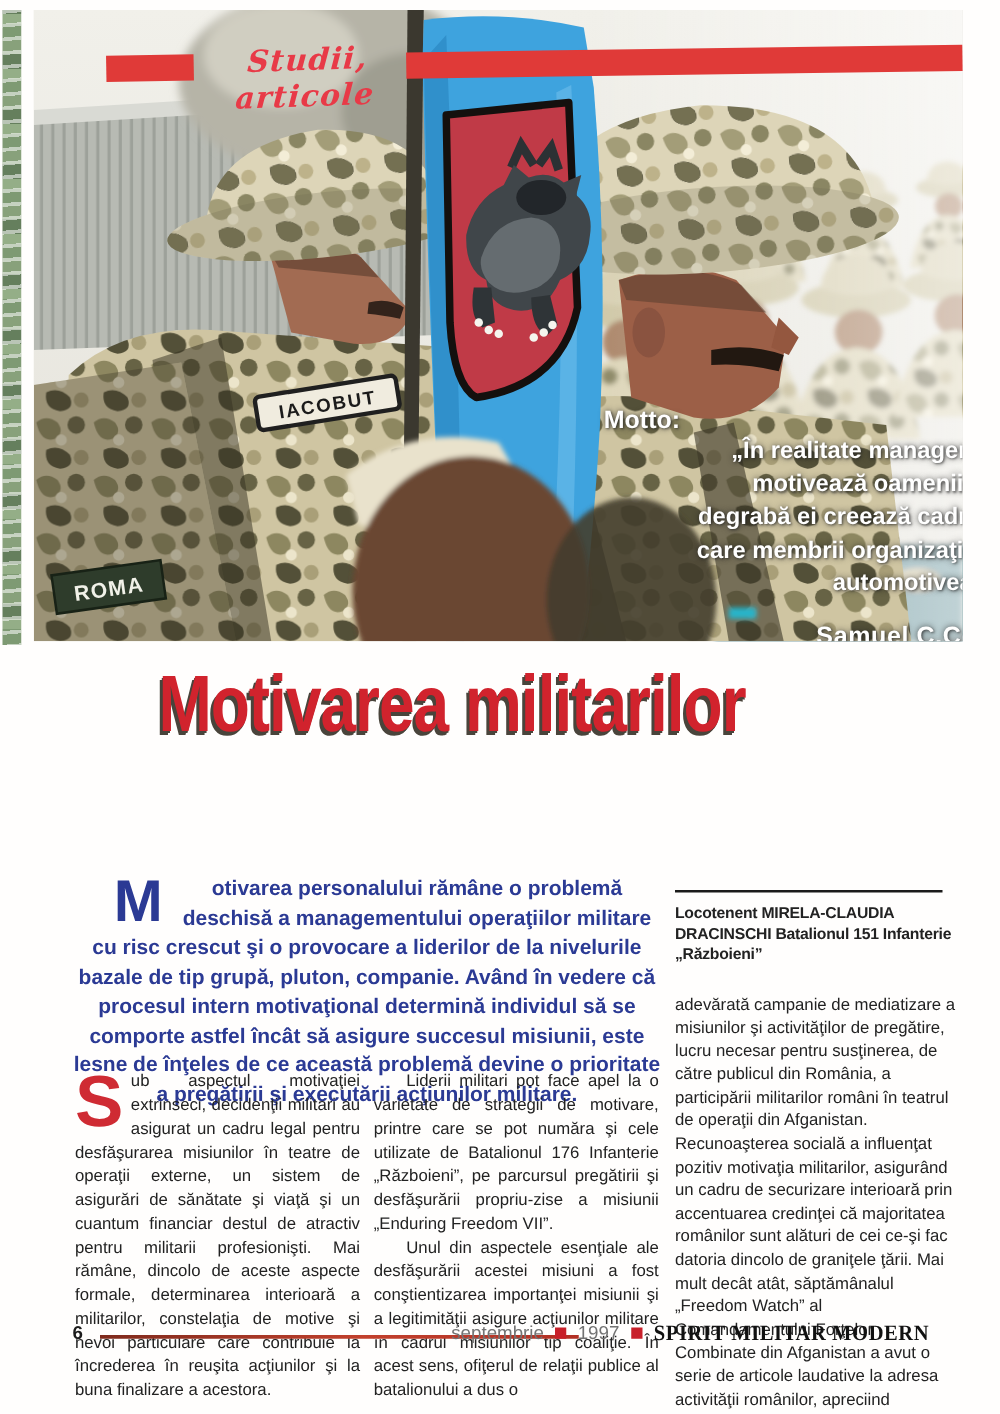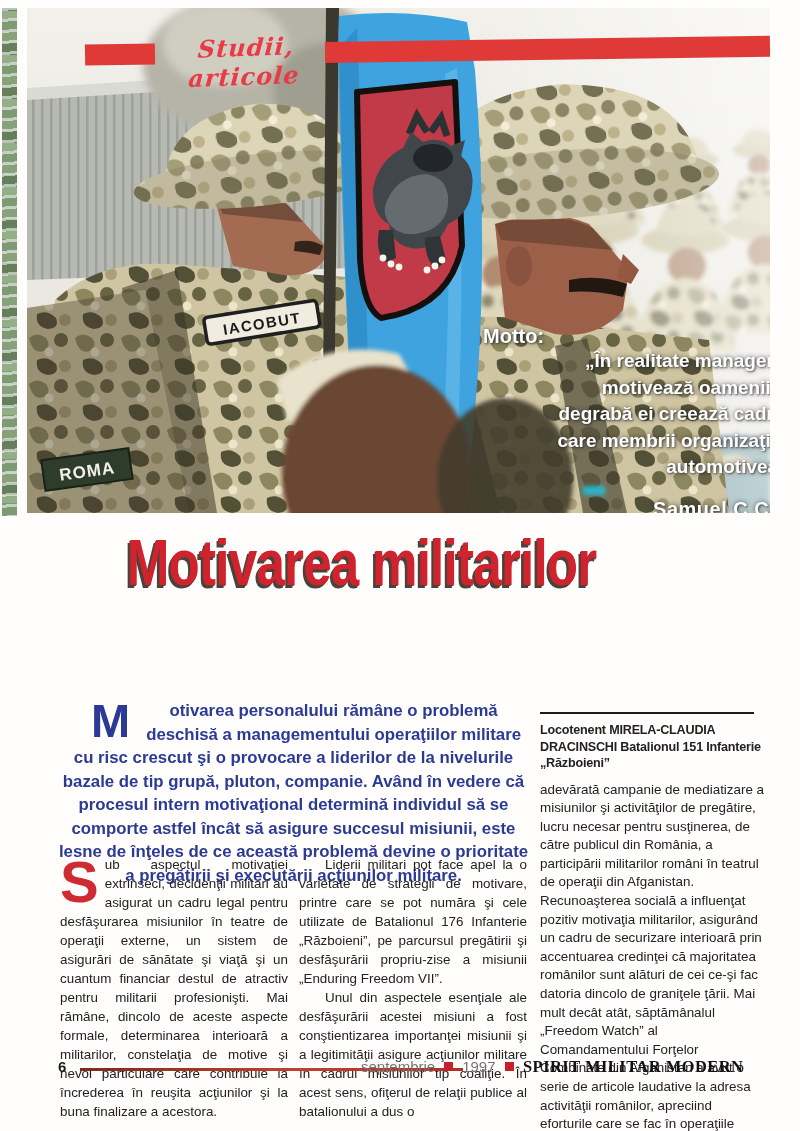--- a/index.html
+++ b/index.html
@@ -43,21 +43,21 @@
   .lead .dropcap{float:left;font-size:47px;line-height:40px;margin:2px 7px 0 34px;}
 
   
   .colL,.colM,.colR{position:absolute;font-size:13.4px;line-height:19px;color:#222;}
   .colL{left:60px;top:855px;width:228px;text-align:justify;}
   .colL .dropcap{float:left;color:#cf2b33;font-size:58px;line-height:48px;margin:3px 6px 0 0;font-weight:bold;}
   .colM{left:299px;top:855px;width:228px;text-align:justify;}
   .colM p{margin:0;text-indent:26px;}
   .colR{left:540px;top:712px;width:226px;text-align:left;line-height:18.6px;}
   .rule{border:0;border-top:2px solid #1b1b1b;width:214px;margin:0 0 8px 0;}
-  .author{font-weight:bold;font-size:12.6px;line-height:16.5px;letter-spacing:-.2px;margin-bottom:9px;}
+  .author{font-weight:bold;font-size:12.6px;line-height:16.5px;letter-spacing:-.2px;margin-bottom:23px;}
 
   
   .pagenum{position:absolute;left:58px;top:1058px;font-size:15px;font-weight:bold;}
   .footline{position:absolute;left:80px;top:1068px;width:383px;height:2.5px;
     background:linear-gradient(90deg,#7e2a1c,#c2402c 55%,#b23024);}
   .footright{position:absolute;right:43px;top:1056px;display:flex;align-items:center;gap:9px;}
   .footright .month,.footright .year{font-size:15px;font-weight:normal;color:#737373;}
   .sq{width:9px;height:9px;background:#c8202a;display:inline-block;}
   .mag{font-family:"Liberation Serif",serif;font-weight:bold;font-size:17.5px;letter-spacing:.5px;
     color:#111;transform:scaleX(.94);transform-origin:left center;white-space:nowrap;}

